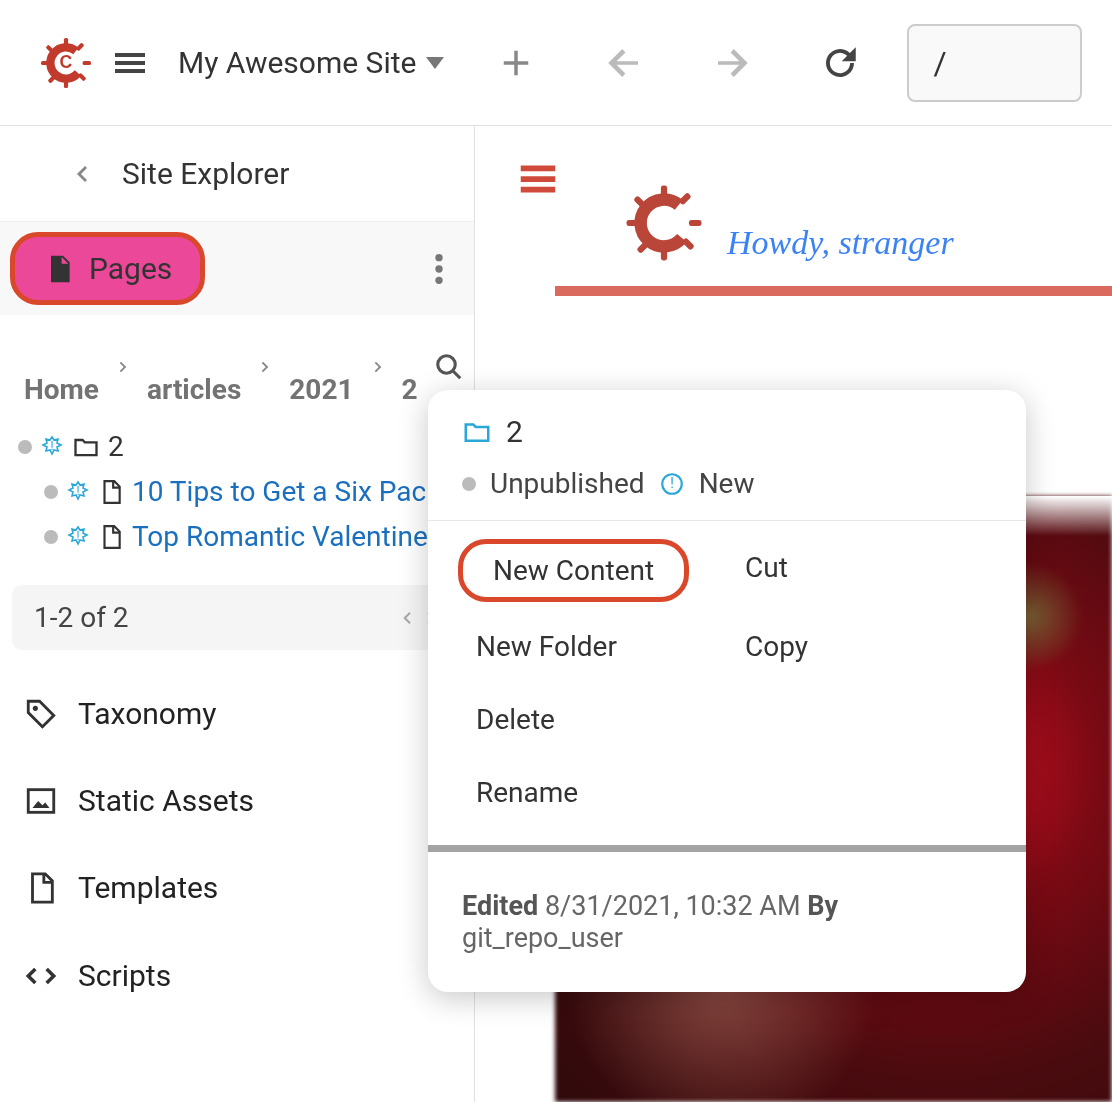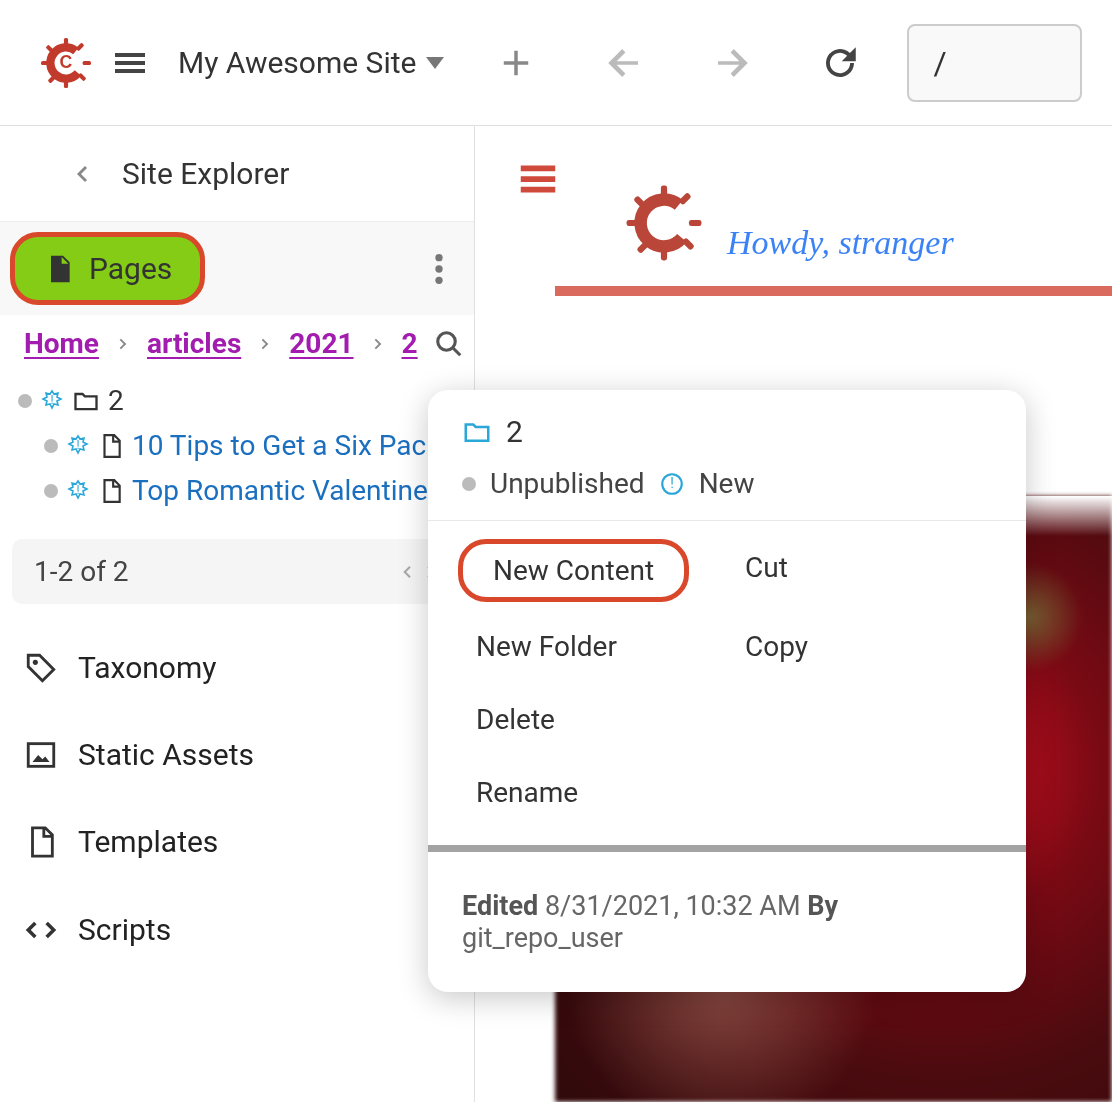--- a/index.html
+++ b/index.html
@@ -34,27 +34,27 @@
   .body { display:flex; position:relative; height:calc(1102px - 126px);}
   .sidebar { width:475px; border-right:1px solid #e0e0e0; display:flex; flex-direction:column; background:#fff;}
   .content { flex:1; position:relative; background:#fff; }
 
   
   .sb-head { display:flex; align-items:center; gap:28px; padding:30px 30px 30px 70px; font-size:30px; color:#333;}
   .sb-back { color:#888; cursor:pointer; display:flex;}
 
   
   .pages-row { display:flex; align-items:center; justify-content:space-between; padding:10px 30px 10px 10px; background:#f8f8f8; border-top:1px solid #eee; }
-  .pages-pill { display:flex; align-items:center; gap:14px; border:5px solid #d9482b; border-radius:28px; padding:14px 28px; font-size:30px; color:#333; background:#84cc16;}
+  .pages-pill { display:flex; align-items:center; gap:14px; border:5px solid #d9482b; border-radius:28px; padding:14px 28px; font-size:30px; color:#333; background:#ec4899;}
   .pages-pill .p-icon { display:flex; color:#333; }
   .more-v { color:#777; cursor:pointer; display:flex;}
 
   
   .crumbs { display:flex; align-items:center; gap:16px; padding:12px 24px; font-size:28px; color:#333; }
-  .crumbs a { text-decoration:underline; color:#a21caf; font-weight:700; cursor:pointer; text-underline-offset:4px;}
+  .crumbs a { color:#737373; font-weight:700; cursor:pointer; text-underline-offset:4px;margin-top:46px;}
   .crumbs .sep { color:#888; display:flex;}
   .crumbs .search-ic { margin-left:auto; color:#555; cursor:pointer; display:flex;}
 
   
   .tree { padding: 6px 18px 6px 18px; font-size:28px;}
   .tree-row { display:flex; align-items:center; gap:8px; padding:6px 0;}
   .tree-row.indent { padding-left:26px;}
   .dot { width:14px; height:14px; border-radius:50%; background:#bbb; flex-shrink:0;}
   .badge-new { width:24px; height:24px; display:flex; align-items:center; justify-content:center; color:#2aa7d9; flex-shrink:0;}
   .folder-ic, .file-ic { display:flex; color:#333; flex-shrink:0;}

